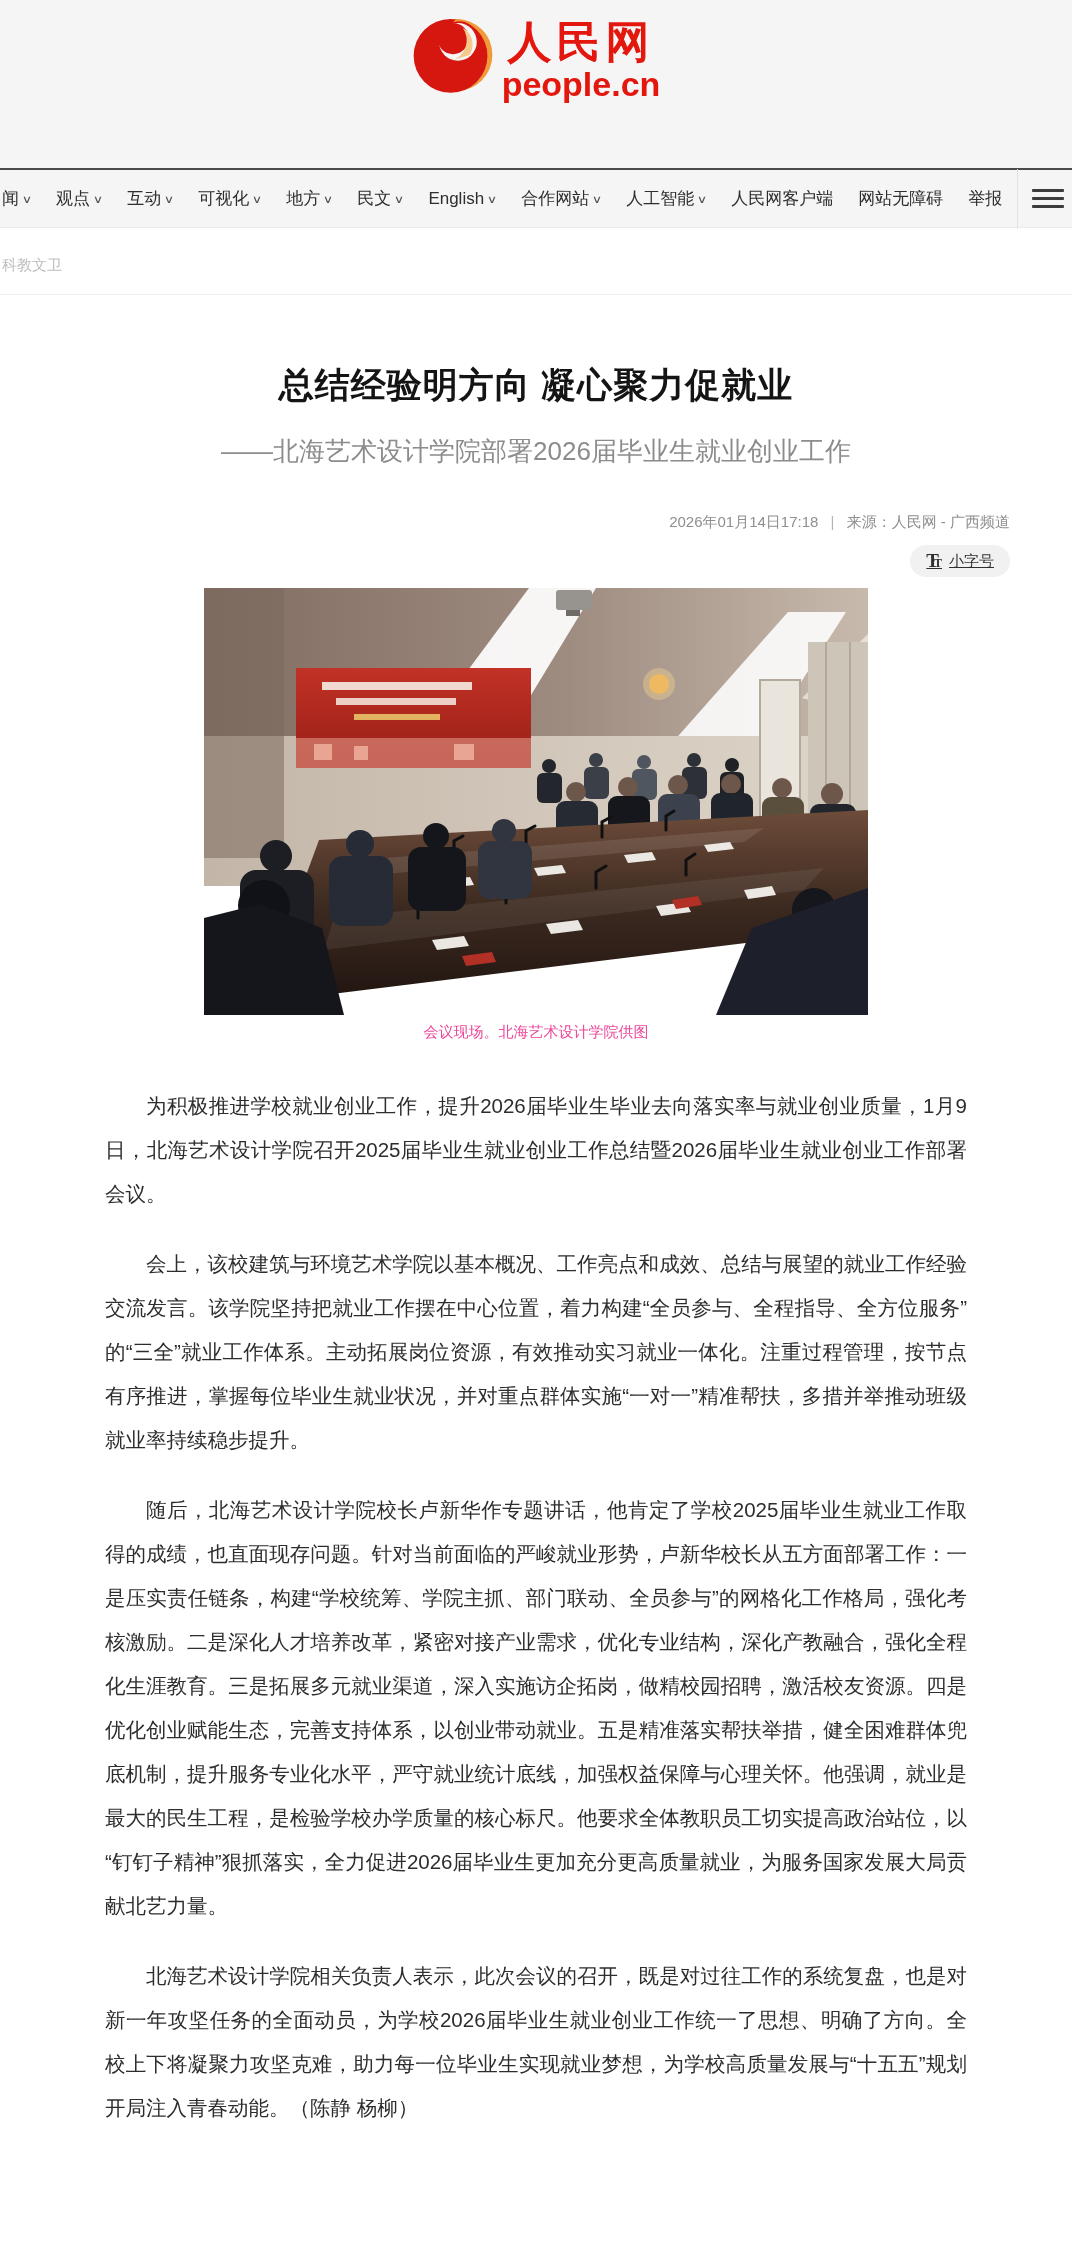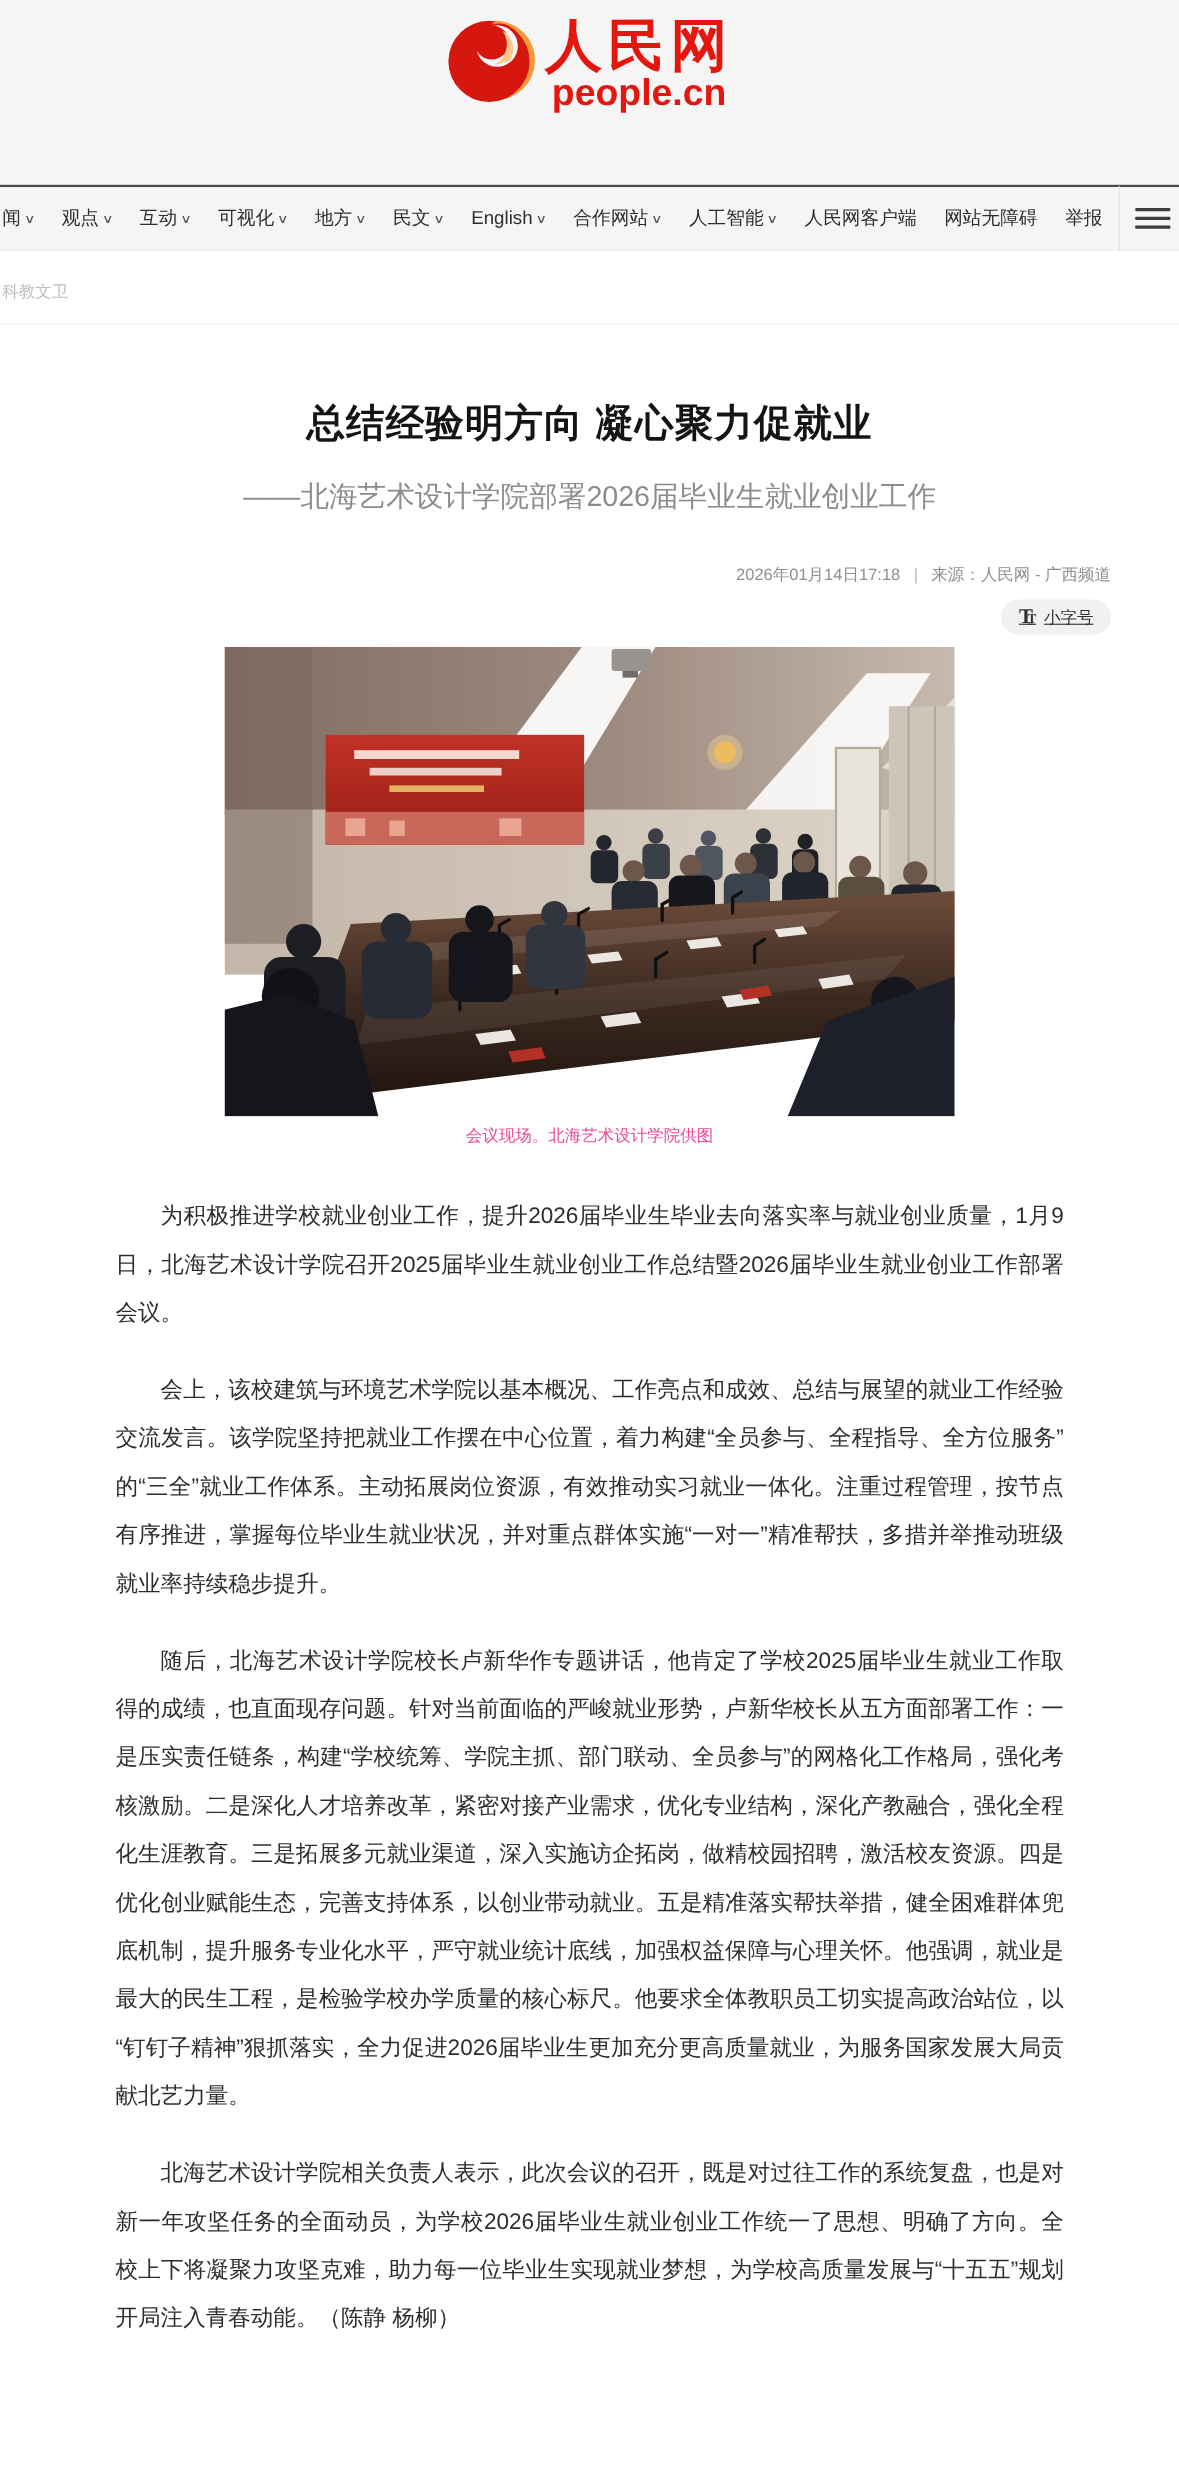--- a/index.html
+++ b/index.html
@@ -16,21 +16,21 @@
     background: #f5f5f6;
     display: flex;
     justify-content: center;
     align-items: flex-start;
     padding-top: 14px;
   }
   .logo { display: flex; align-items: flex-start; gap: 8px; cursor: pointer; }
   .logo-icon svg { width: 82px; height: 82px; display: block; }
   .logo-text { display: flex; flex-direction: column; align-items: center; margin-top: 2px; }
   .logo-cn {
-    font-size: 52px; line-height: 54px; font-weight: bold;
+    font-size: 44px; line-height: 54px; font-weight: bold;
     color: #e3170d; letter-spacing: 5px;
     font-family: "Liberation Serif", "DejaVu Serif", serif;
   }
   .logo-en { font-size: 34px; line-height: 28px; font-weight: bold; color: #e3170d; }
   
   .navbar {
     height: 60px;
     background: #f5f5f6;
     border-top: 2px solid #4a4a4a;
     border-bottom: 1px solid #ebebeb;

